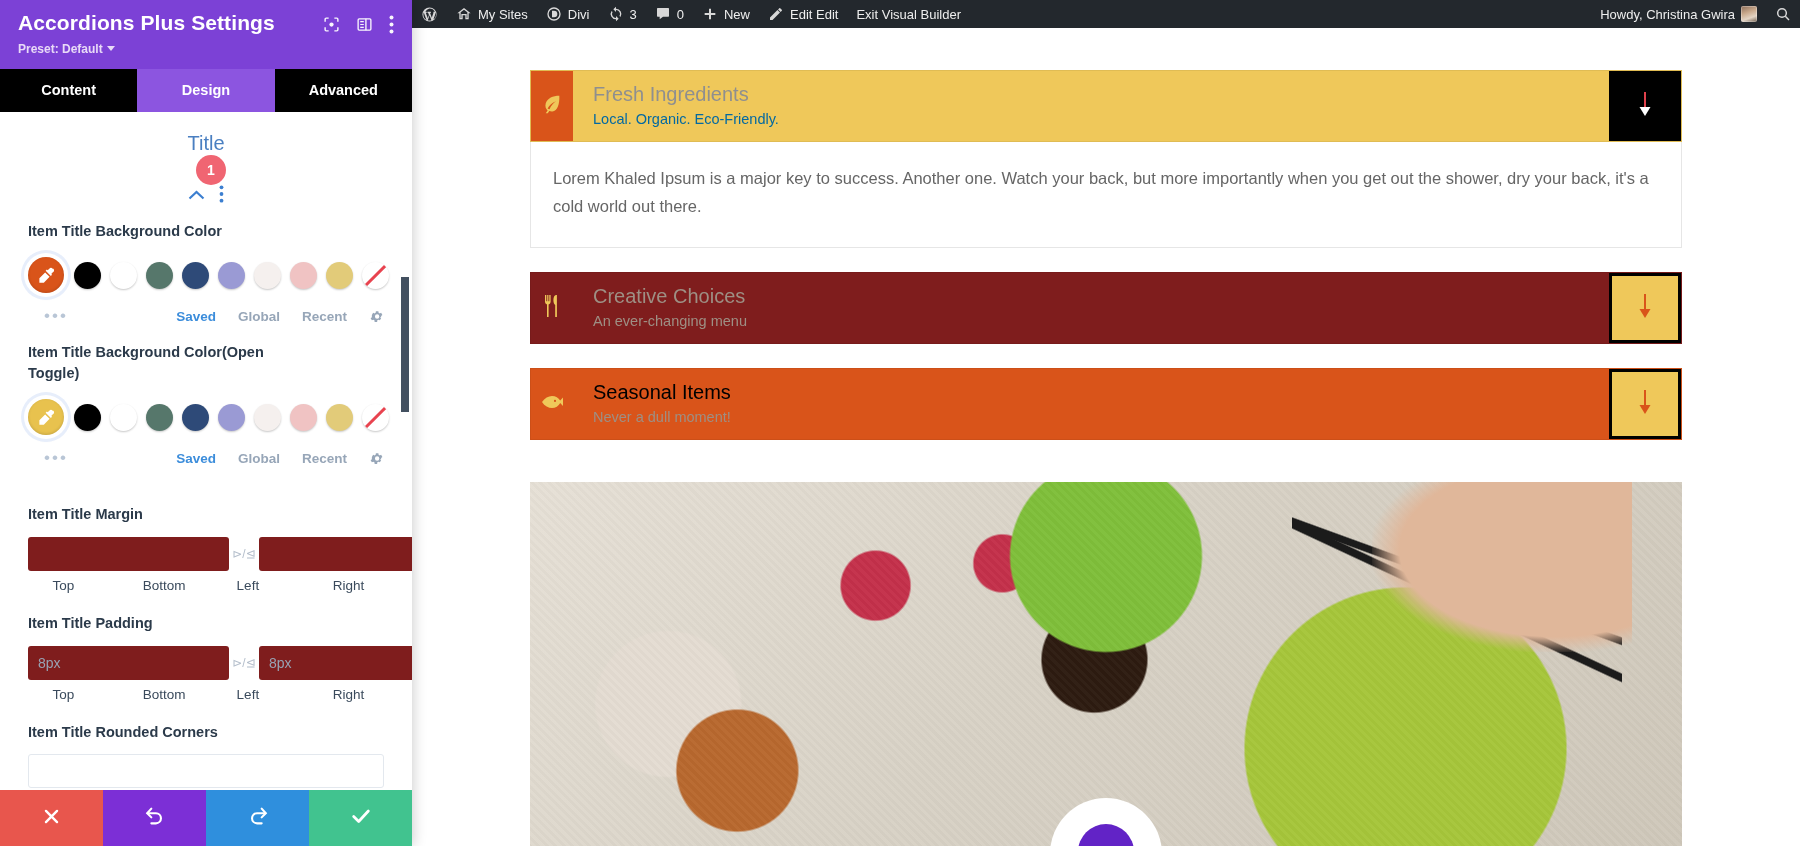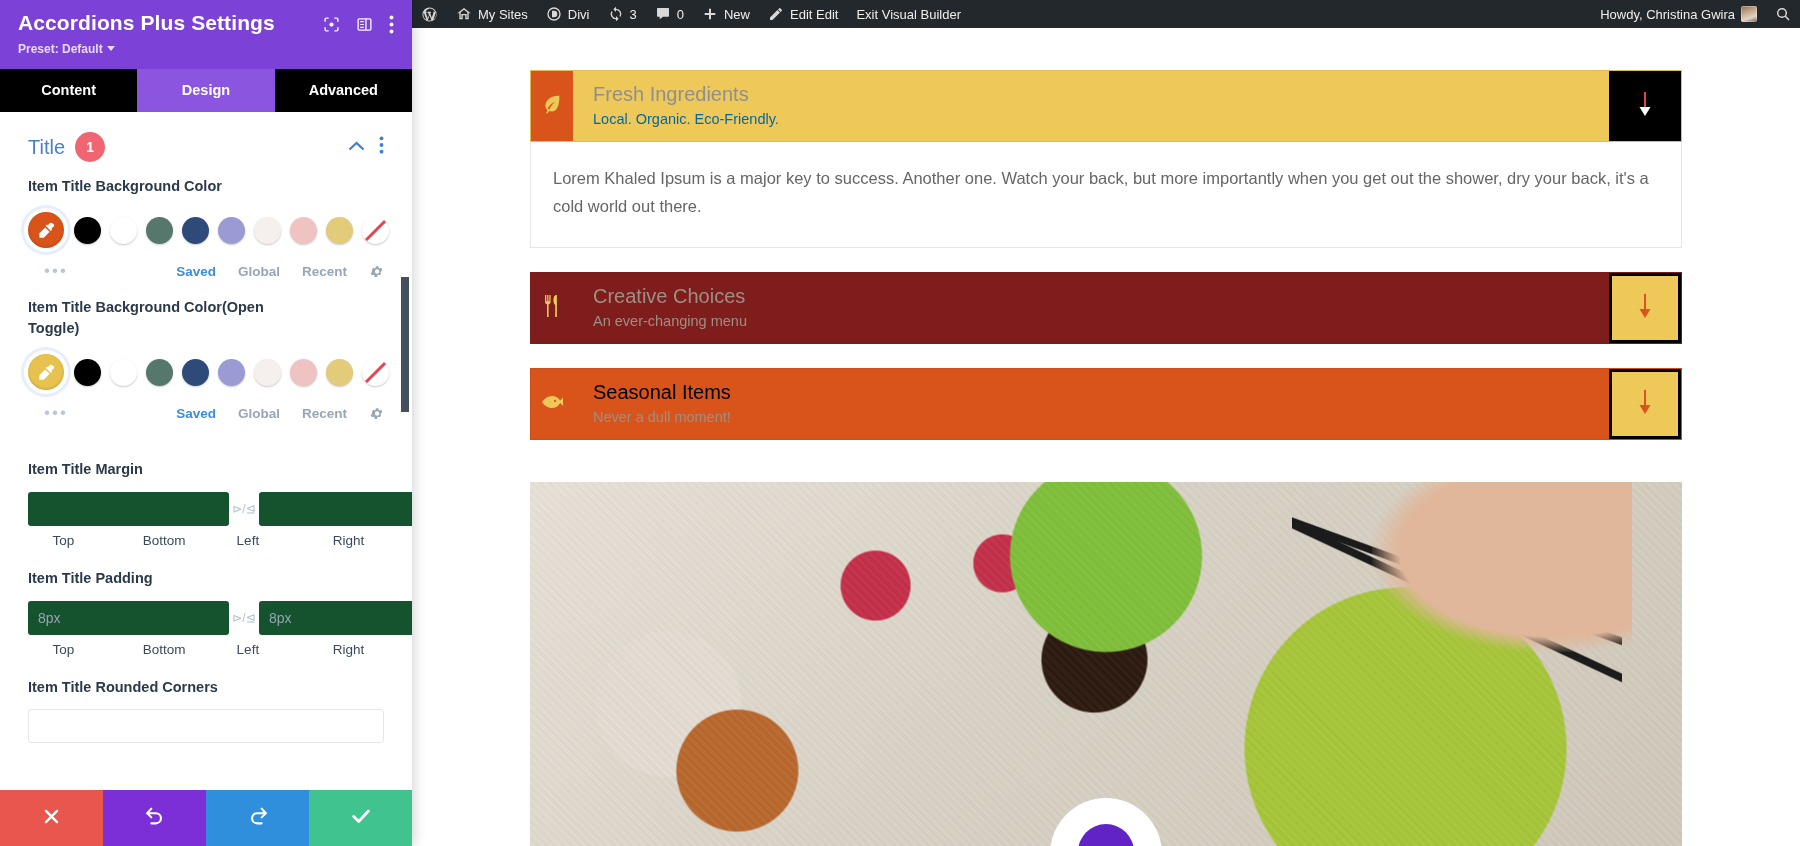--- a/index.html
+++ b/index.html
@@ -75,20 +75,21 @@
 
   .panel-body {
     flex: 1; overflow: hidden; position: relative;
     background: #fff;
     padding: 0 28px;
   }
 
   .section-head {
     display: flex; align-items: center;
     padding: 20px 0 14px 0;
+    flex-direction: column;
   }
   .section-title {
     color: #4a7fc1; font-size: 20px; font-weight: normal;
   }
   .section-badge {
     width: 30px; height: 30px; border-radius: 50%;
     background: #f06572; color: #fff;
     font-size: 14px; font-weight: bold;
     display: flex; align-items: center; justify-content: center;
     margin-left: 10px;
@@ -135,21 +136,21 @@
   }
   .dots-btn { color: #b9c6d6; letter-spacing: 2px; font-size: 17px; cursor: pointer; padding-left: 16px; }
   .meta-spacer { flex: 1; }
   .meta-link { color: #97a6b8; font-weight: bold; margin-left: 22px; cursor: pointer; }
   .meta-link.active { color: #3c8ddb; }
   .meta-gear { margin-left: 22px; cursor: pointer; display: flex; align-items: center; }
   .spacing-row { display: flex; align-items: center; }
   .spacing-half { display: flex; align-items: center; flex: 1; }
   .spacing-div { width: 1px; height: 36px; background: #dfe4ea; margin: 0 6px; }
   .sp-input {
-    flex: 1; height: 34px; background: #14532d; border: 0; border-radius: 3px;
+    flex: 1; height: 34px; background: #7f1d1d; border: 0; border-radius: 3px;
     font-family: "Liberation Sans", sans-serif;
     font-size: 14px; color: #98a3b3; padding: 4px 10px;
     min-width: 0;
   }
   .sp-link {
     width: 30px; text-align: center; color: #b5bfcc;
     font-size: 12px; cursor: pointer; flex: none;
     display: flex; align-items: center; justify-content: center;
   }
   .spacing-labels { display: flex; margin-top: 6px; }

